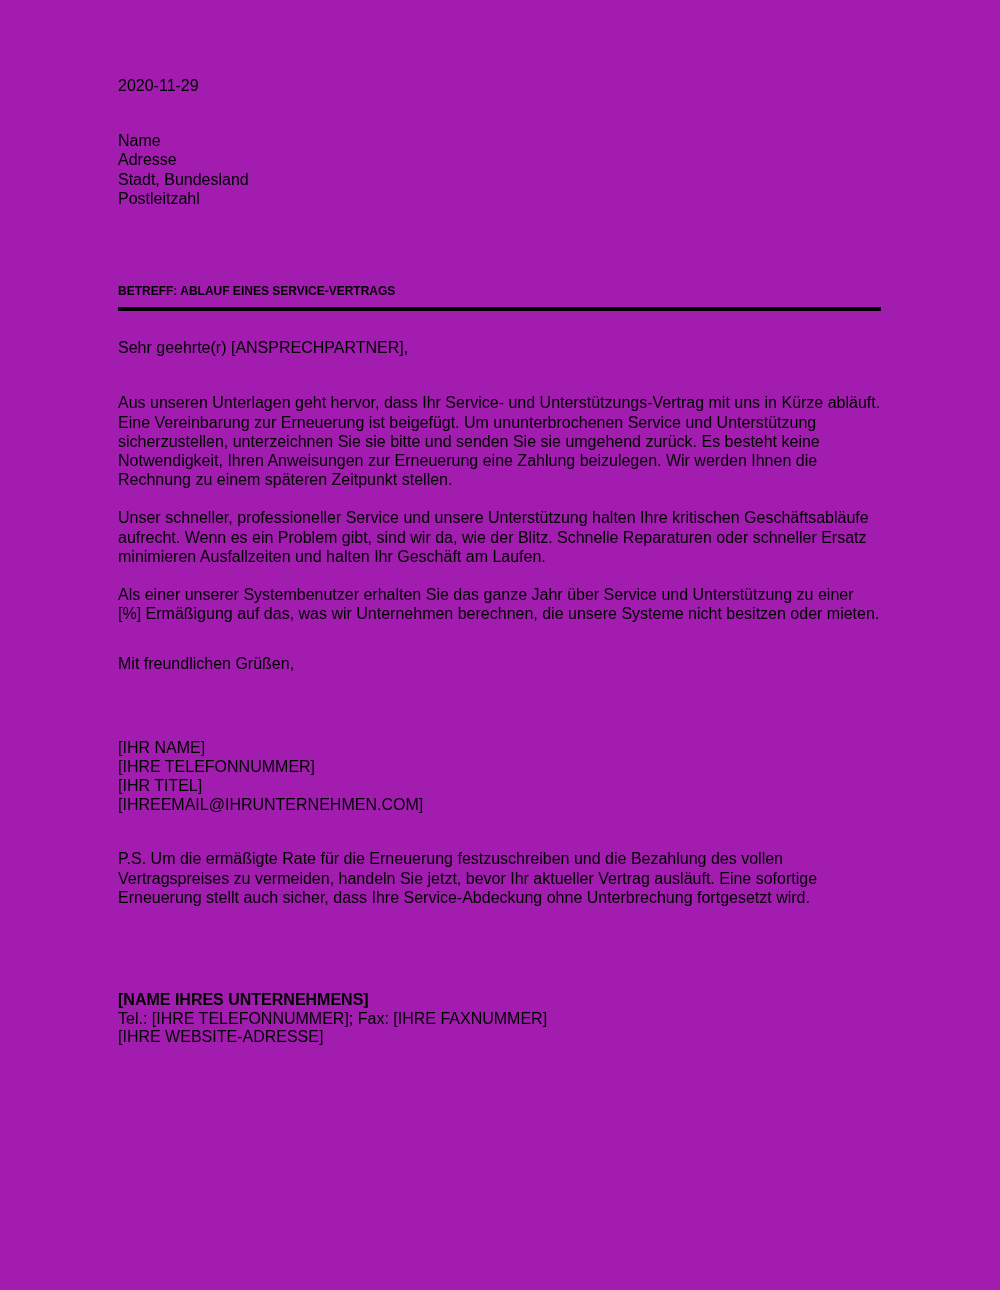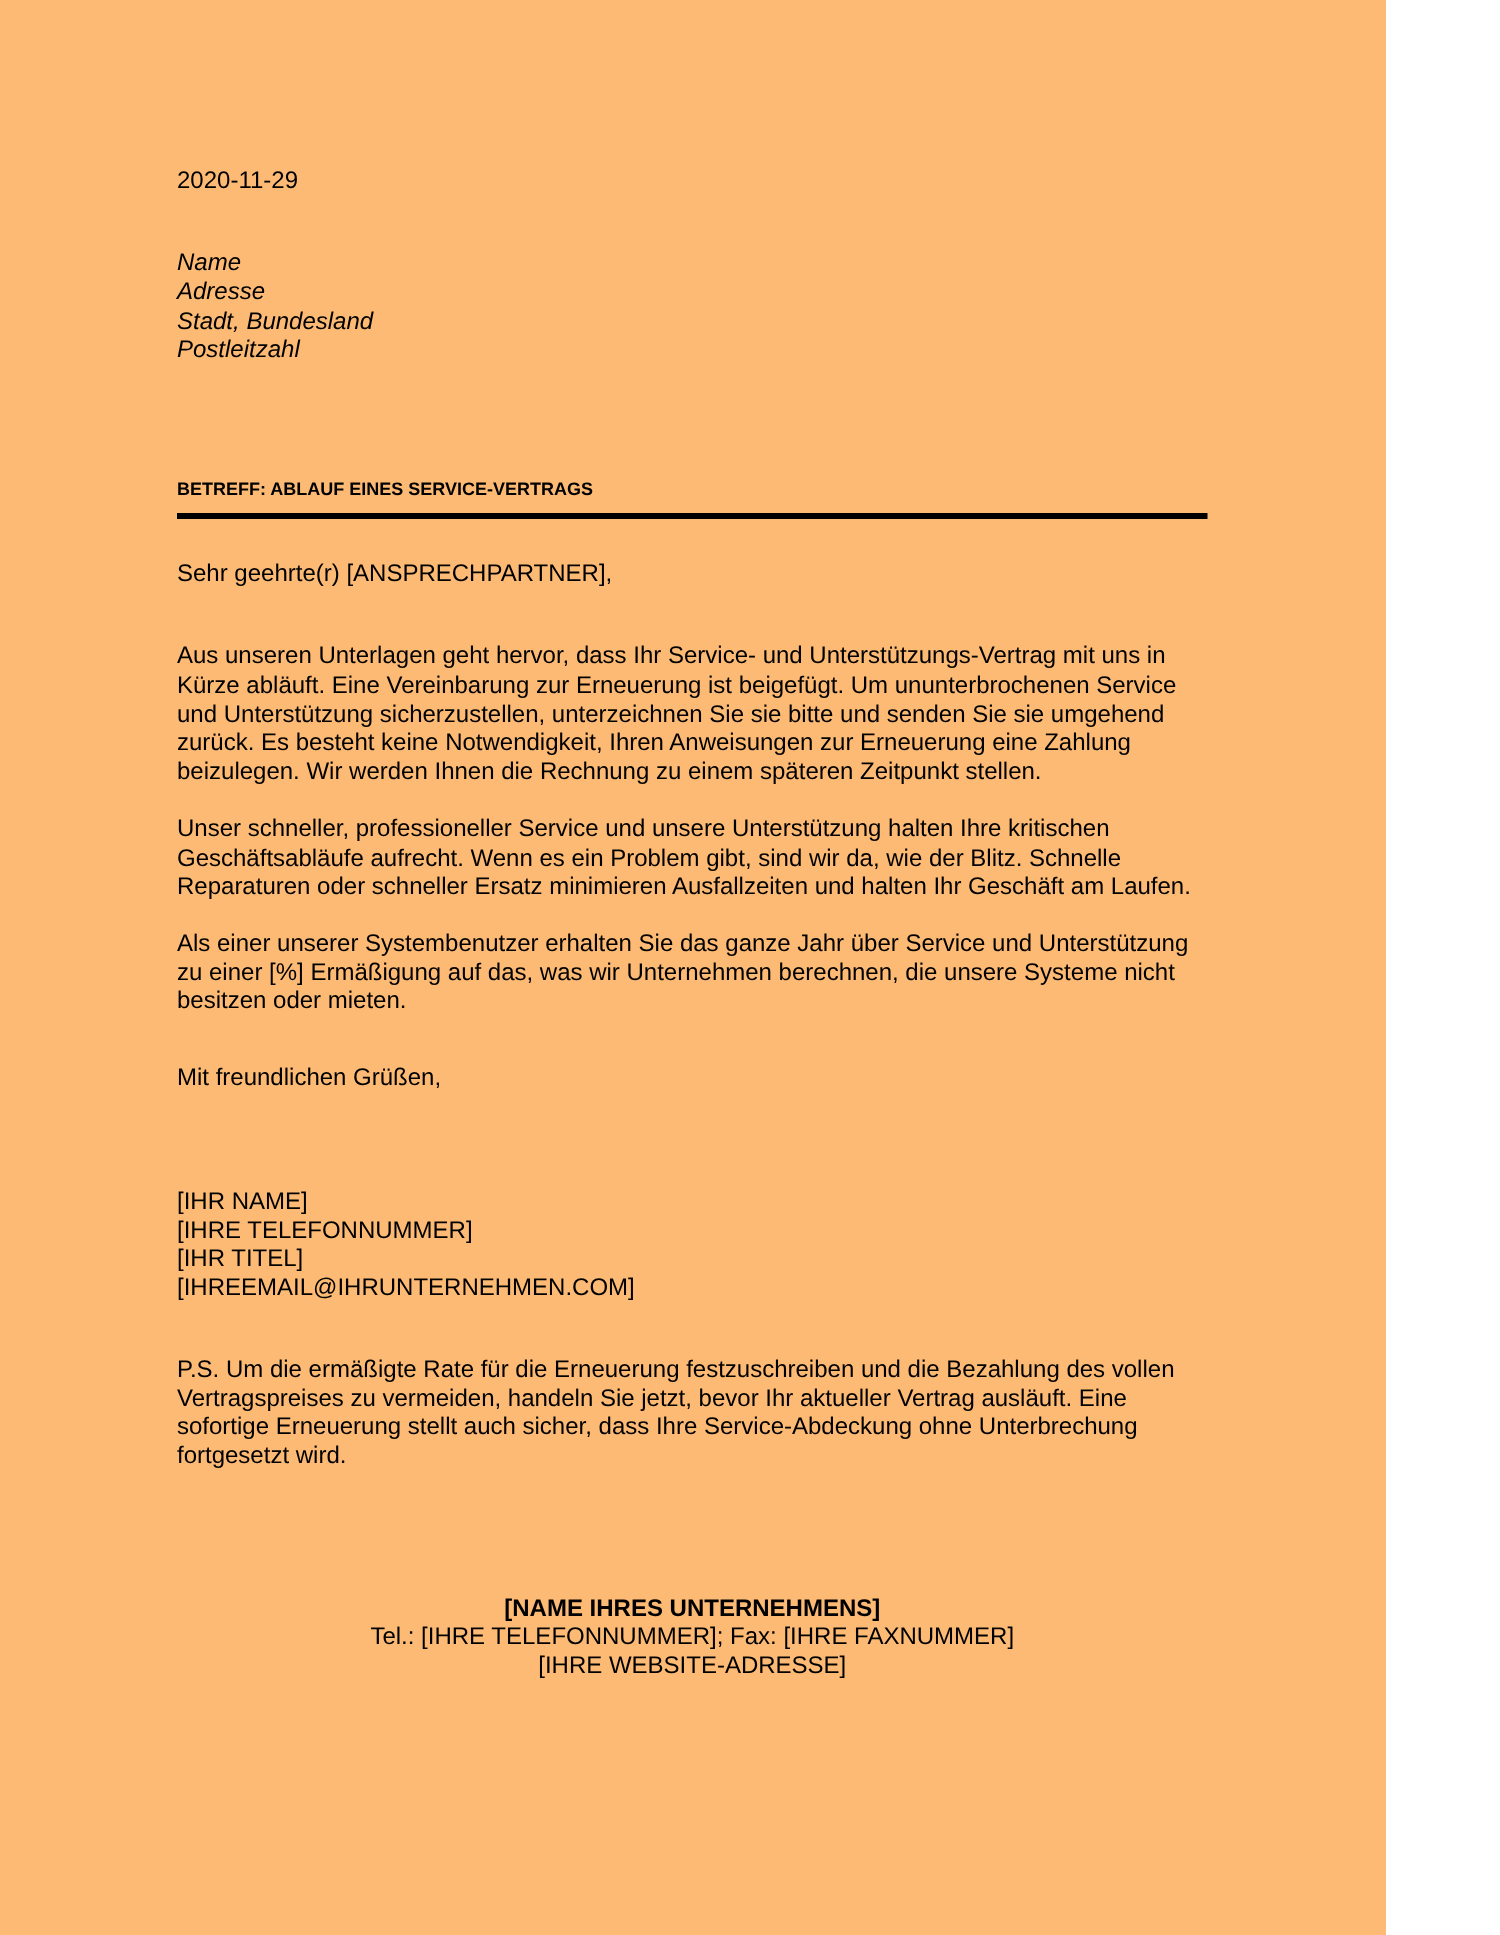--- a/index.html
+++ b/index.html
@@ -2,37 +2,36 @@
 <html lang="de"><head>
 <meta charset="utf-8">
 <style>
   html, body {
     margin: 0;
     padding: 0;
     background: #ffffff;
   }
   .page {
     position: relative;
-    width: 924px;
+    width: 1000px;
     height: 1290px;
-    background: #fdba74;
+    background: #a21caf;
     box-sizing: border-box;
-    padding: 111px 119px 0 118px;
+    padding: 76px 119px 0 118px;
     font-family: "Liberation Sans", "DejaVu Sans", sans-serif;
     font-size: 16px;
     line-height: 19.2px;
     color: #000000;
     overflow: hidden;
   }
   .date {
     margin: 0 0 36px 0;
   }
   .recipient {
     margin: 12px 0 74px 0;
-    font-style: italic;
   }
   .subject {
     margin: 0;
     font-size: 12px;
     font-weight: bold;
     line-height: 19.2px;
   }
   .rule {
     height: 4px;
     background: #000000;
@@ -49,21 +48,21 @@
     margin: 31px 0 0 0;
   }
   .signature {
     margin: 64px 0 0 0;
   }
   .postscript {
     margin: 35px 0 0 0;
   }
   .company-footer {
     margin: 84px 0 0 0;
-    text-align: center;
+    text-align: left;
     line-height: 18.7px;
   }
   .company-footer .company-name {
     font-weight: bold;
   }
 </style>
 </head>
 <body>
 
 <div class="page">

